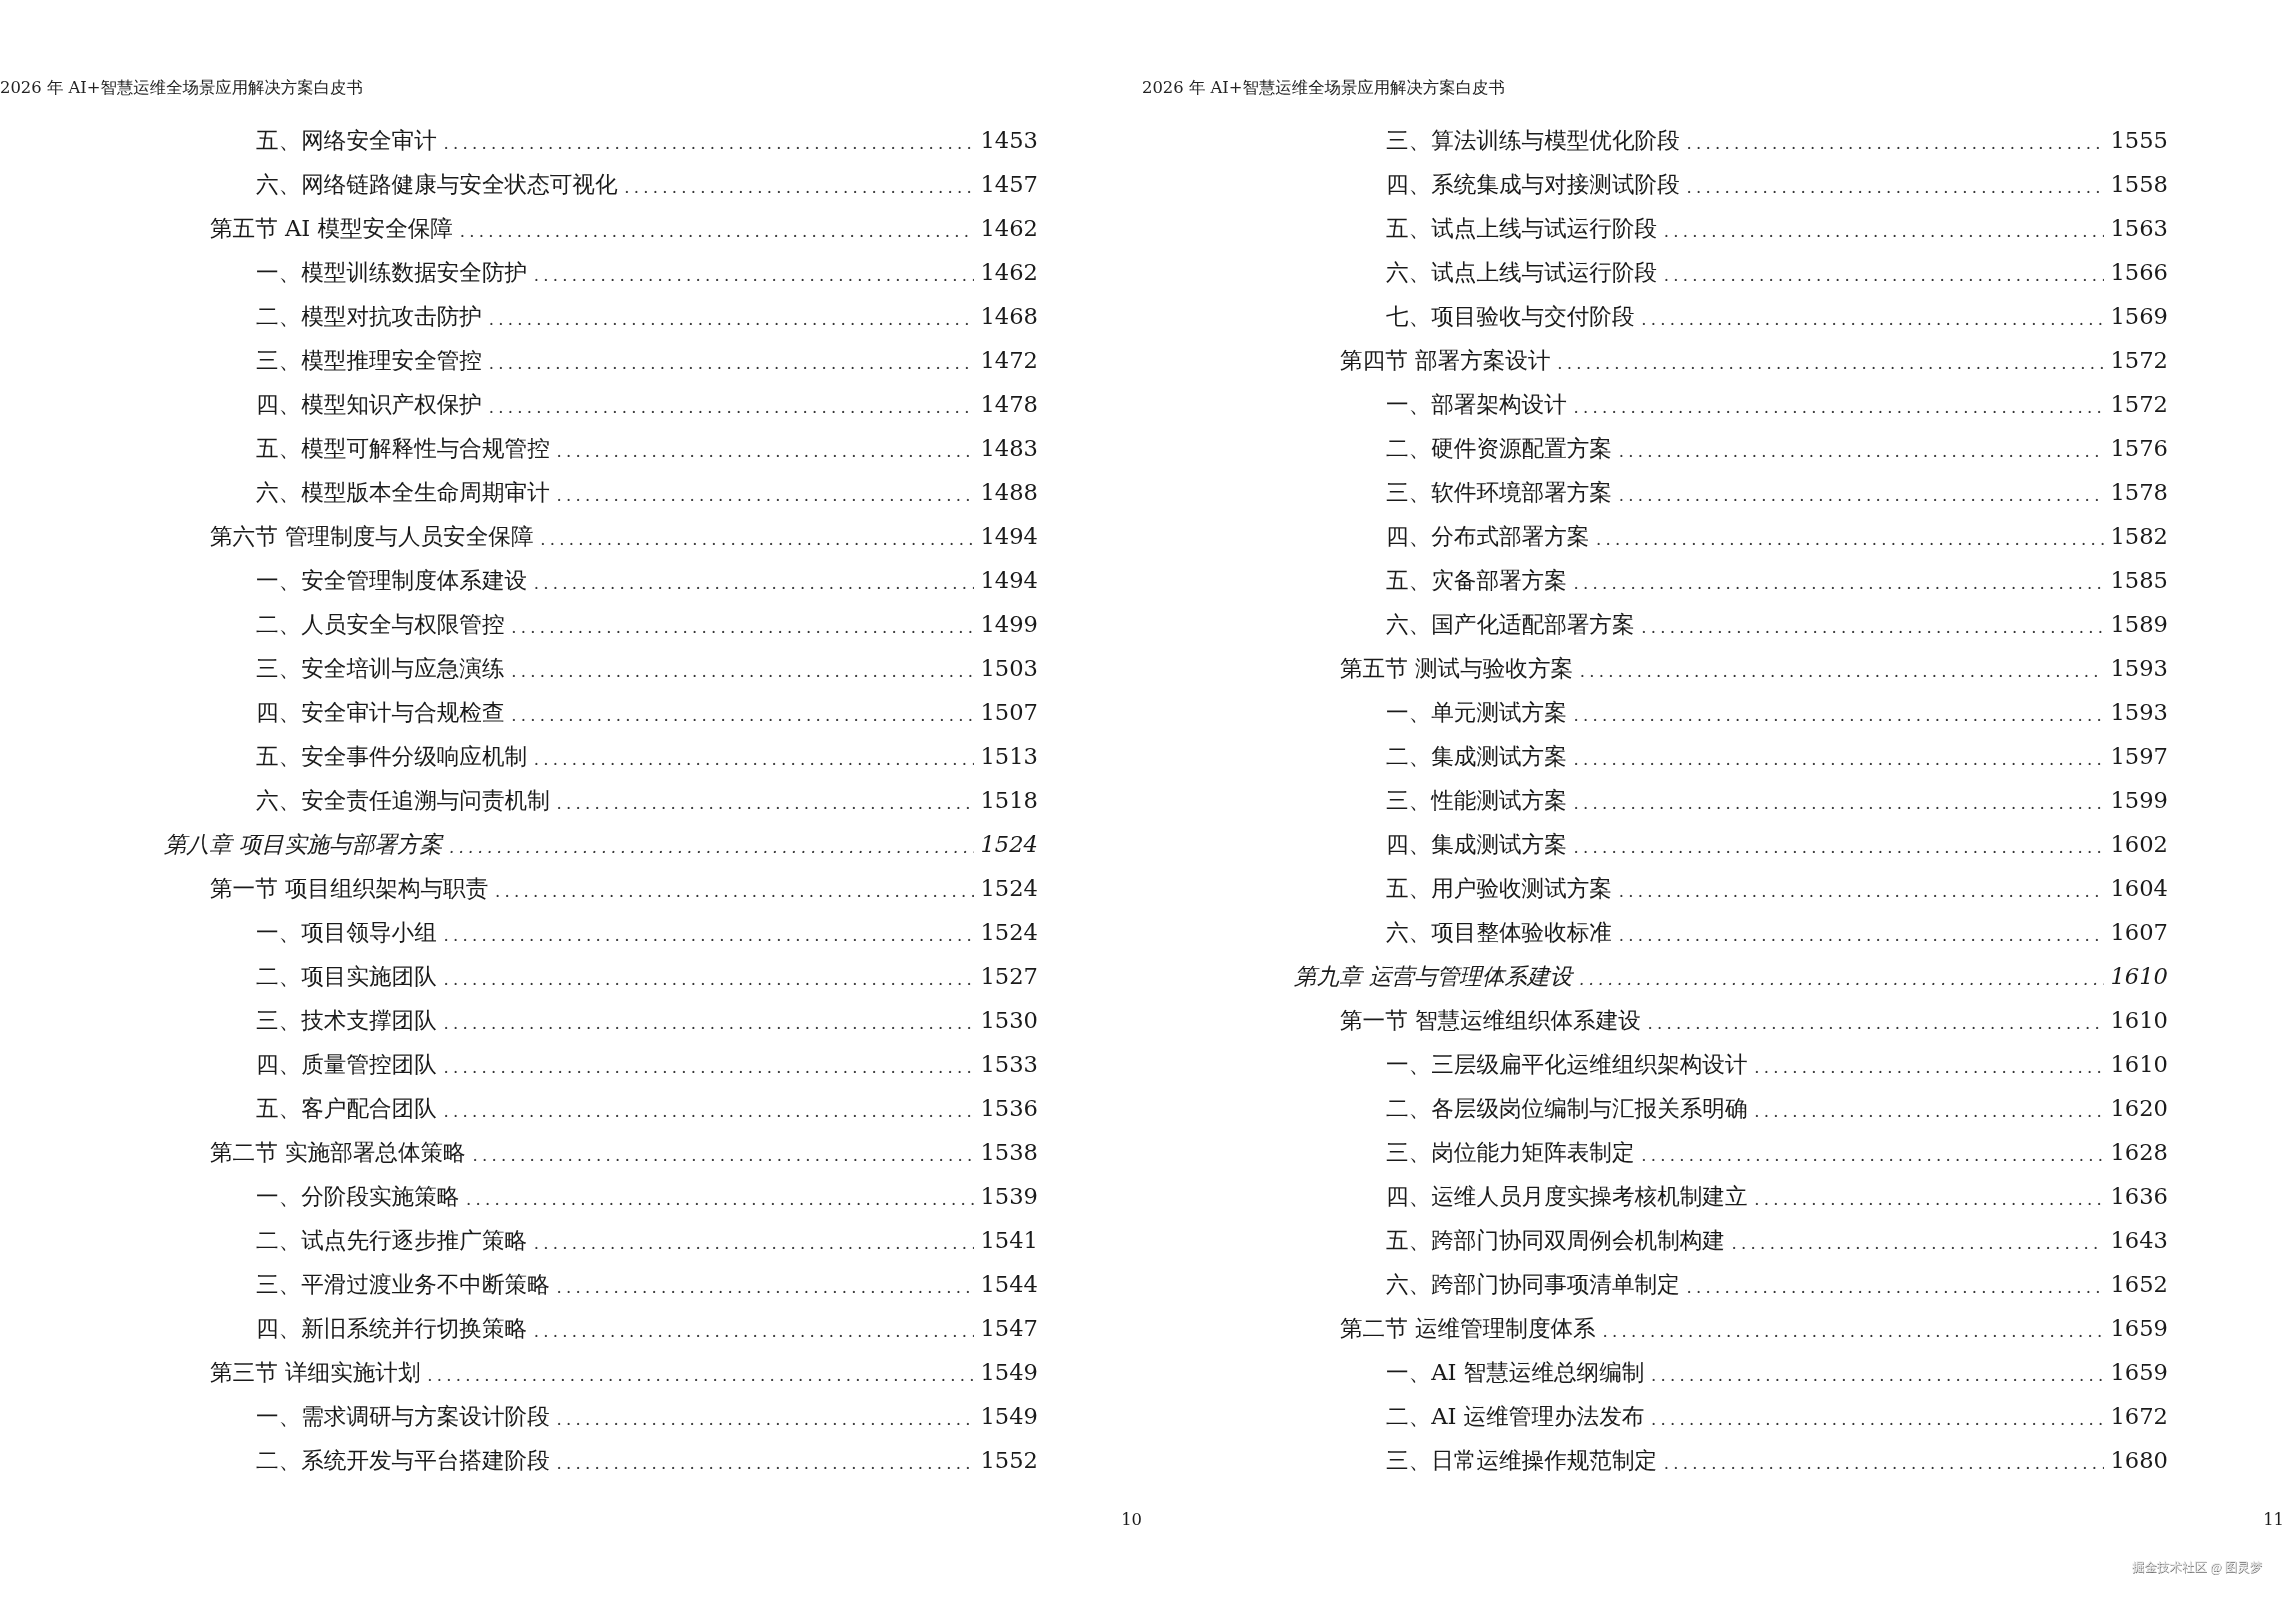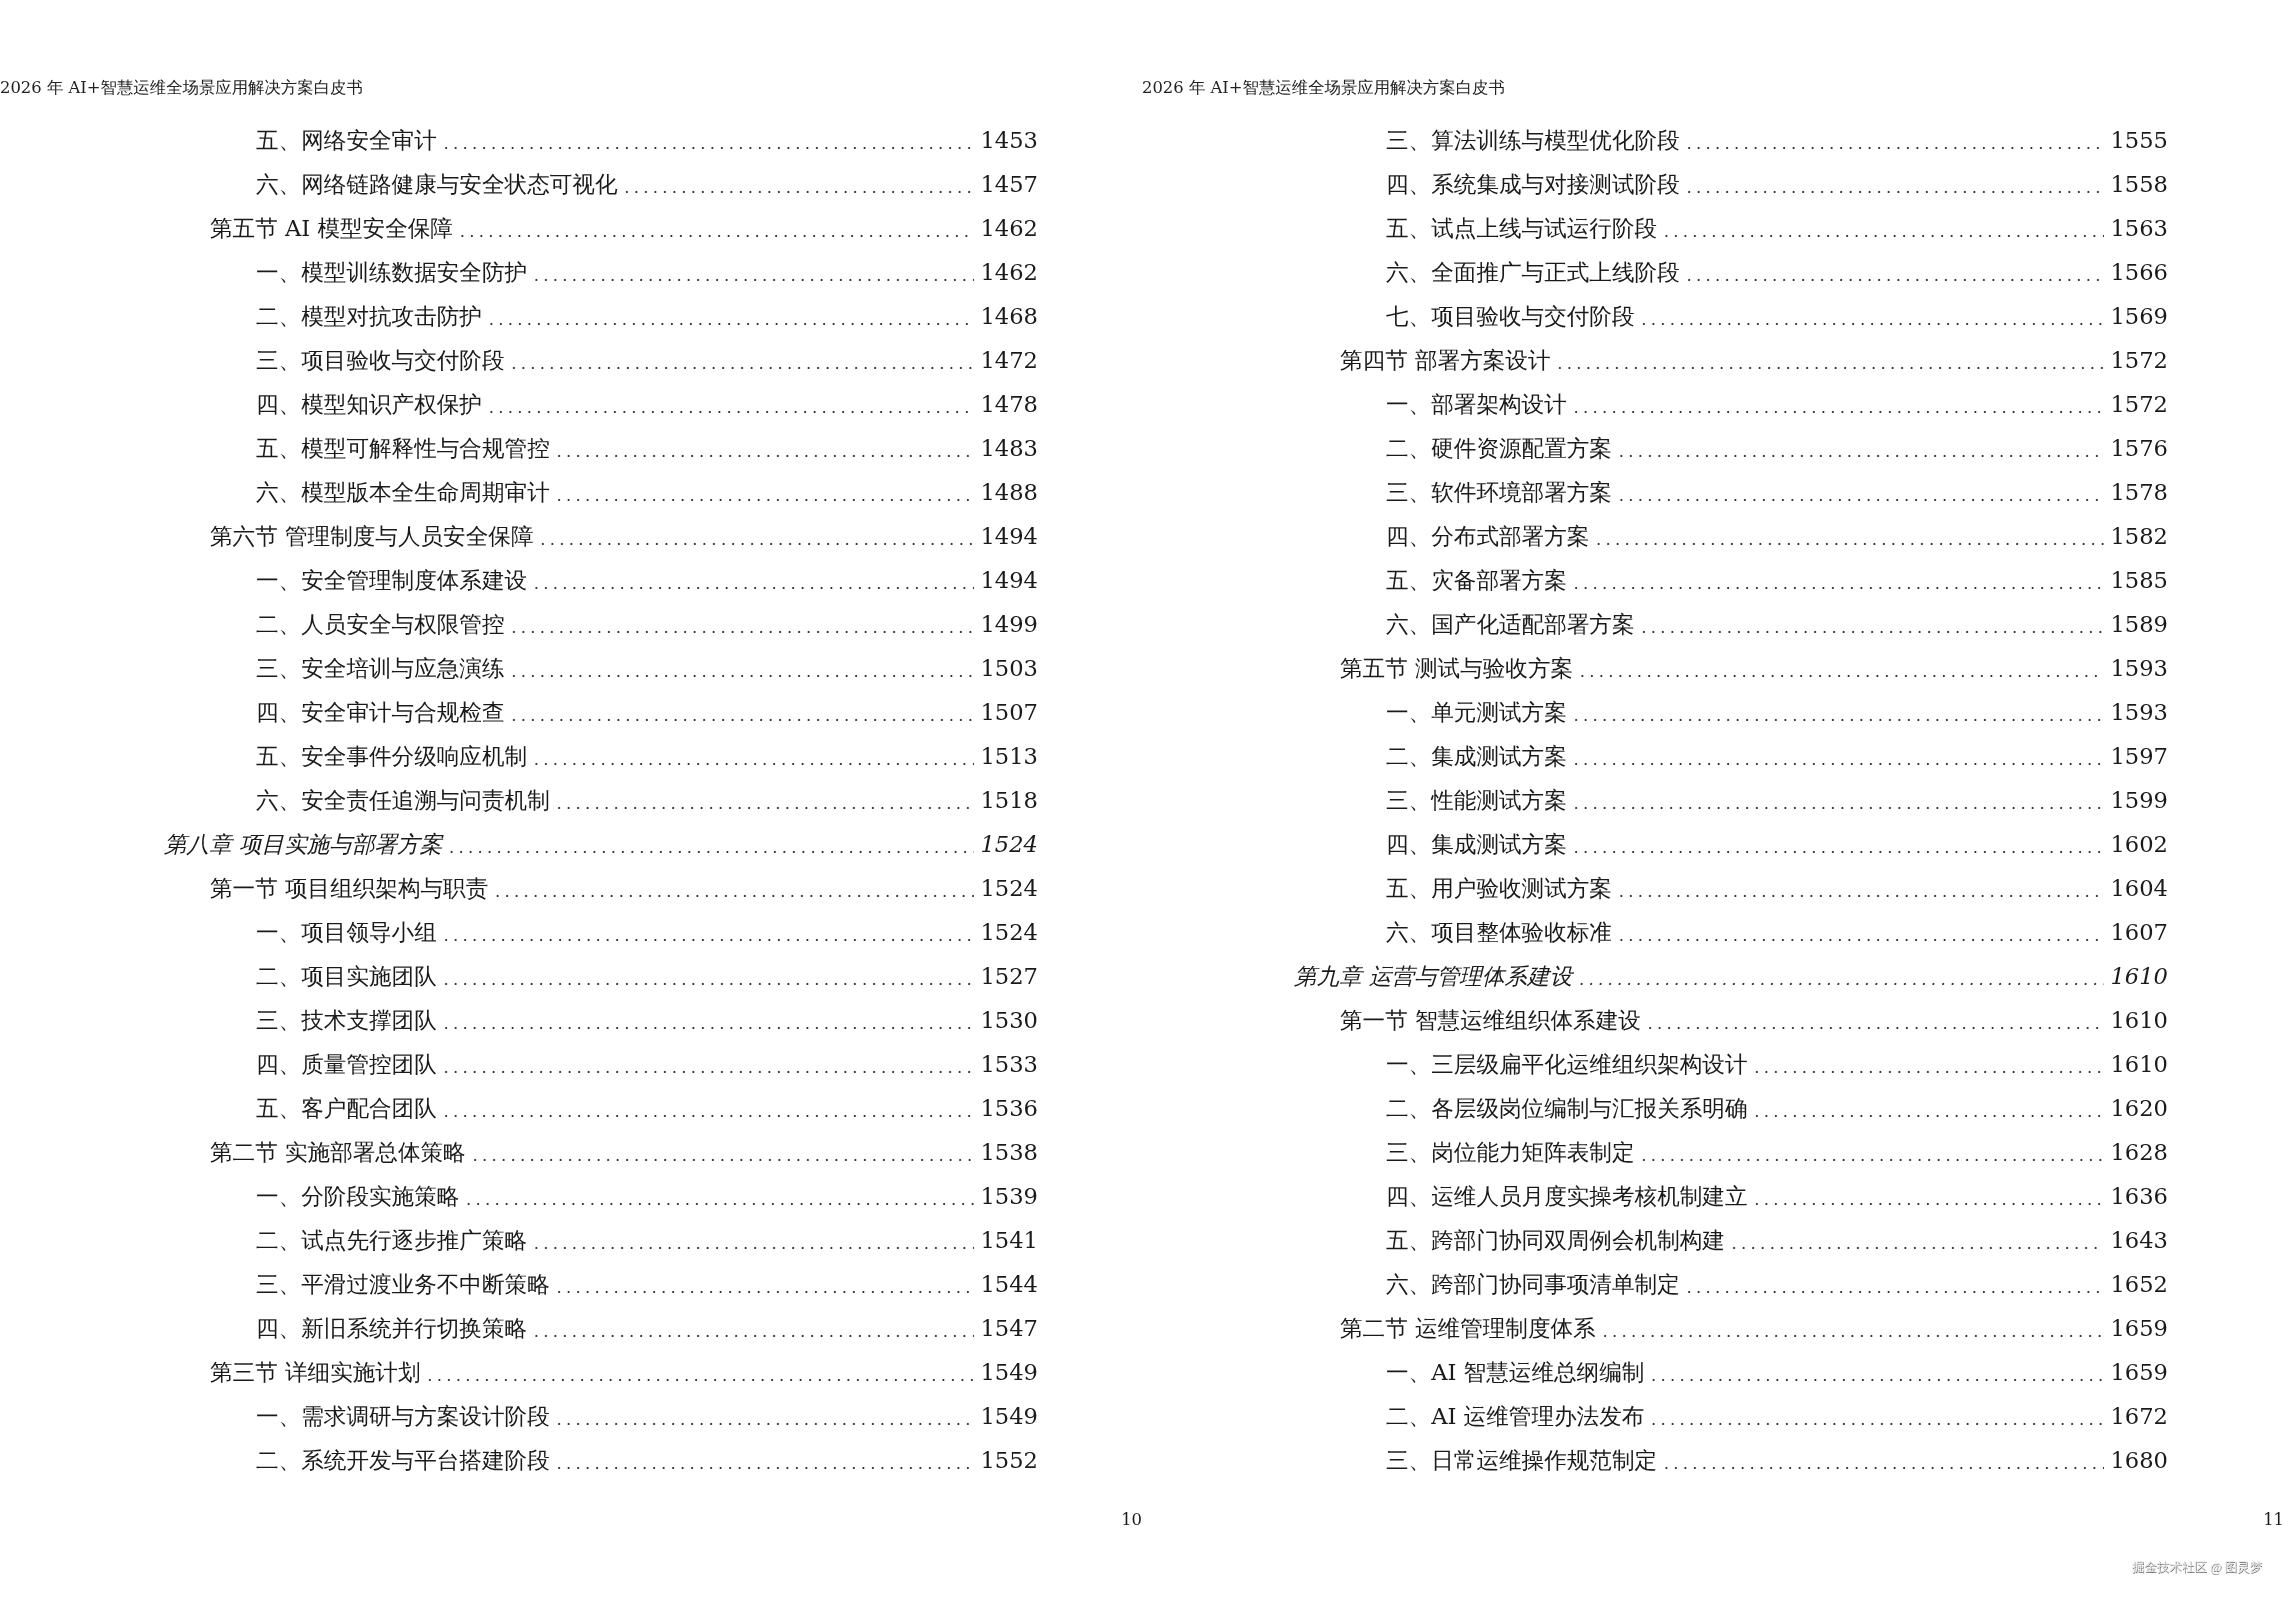--- a/index.html
+++ b/index.html
@@ -51,21 +51,21 @@
         <span class="title">一、模型训练数据安全防护</span>
         <span class="dots"></span>
         <span class="num">1462</span>
       </div>
       <div class="row l2">
         <span class="title">二、模型对抗攻击防护</span>
         <span class="dots"></span>
         <span class="num">1468</span>
       </div>
       <div class="row l2">
-        <span class="title">三、项目验收与交付阶段</span>
+        <span class="title">三、模型推理安全管控</span>
         <span class="dots"></span>
         <span class="num">1472</span>
       </div>
       <div class="row l2">
         <span class="title">四、模型知识产权保护</span>
         <span class="dots"></span>
         <span class="num">1478</span>
       </div>
       <div class="row l2">
         <span class="title">五、模型可解释性与合规管控</span>
@@ -203,21 +203,21 @@
         <span class="title">四、系统集成与对接测试阶段</span>
         <span class="dots"></span>
         <span class="num">1558</span>
       </div>
       <div class="row l2">
         <span class="title">五、试点上线与试运行阶段</span>
         <span class="dots"></span>
         <span class="num">1563</span>
       </div>
       <div class="row l2">
-        <span class="title">六、全面推广与正式上线阶段</span>
+        <span class="title">六、试点上线与试运行阶段</span>
         <span class="dots"></span>
         <span class="num">1566</span>
       </div>
       <div class="row l2">
         <span class="title">七、项目验收与交付阶段</span>
         <span class="dots"></span>
         <span class="num">1569</span>
       </div>
       <div class="row l1">
         <span class="title">第四节 部署方案设计</span>

